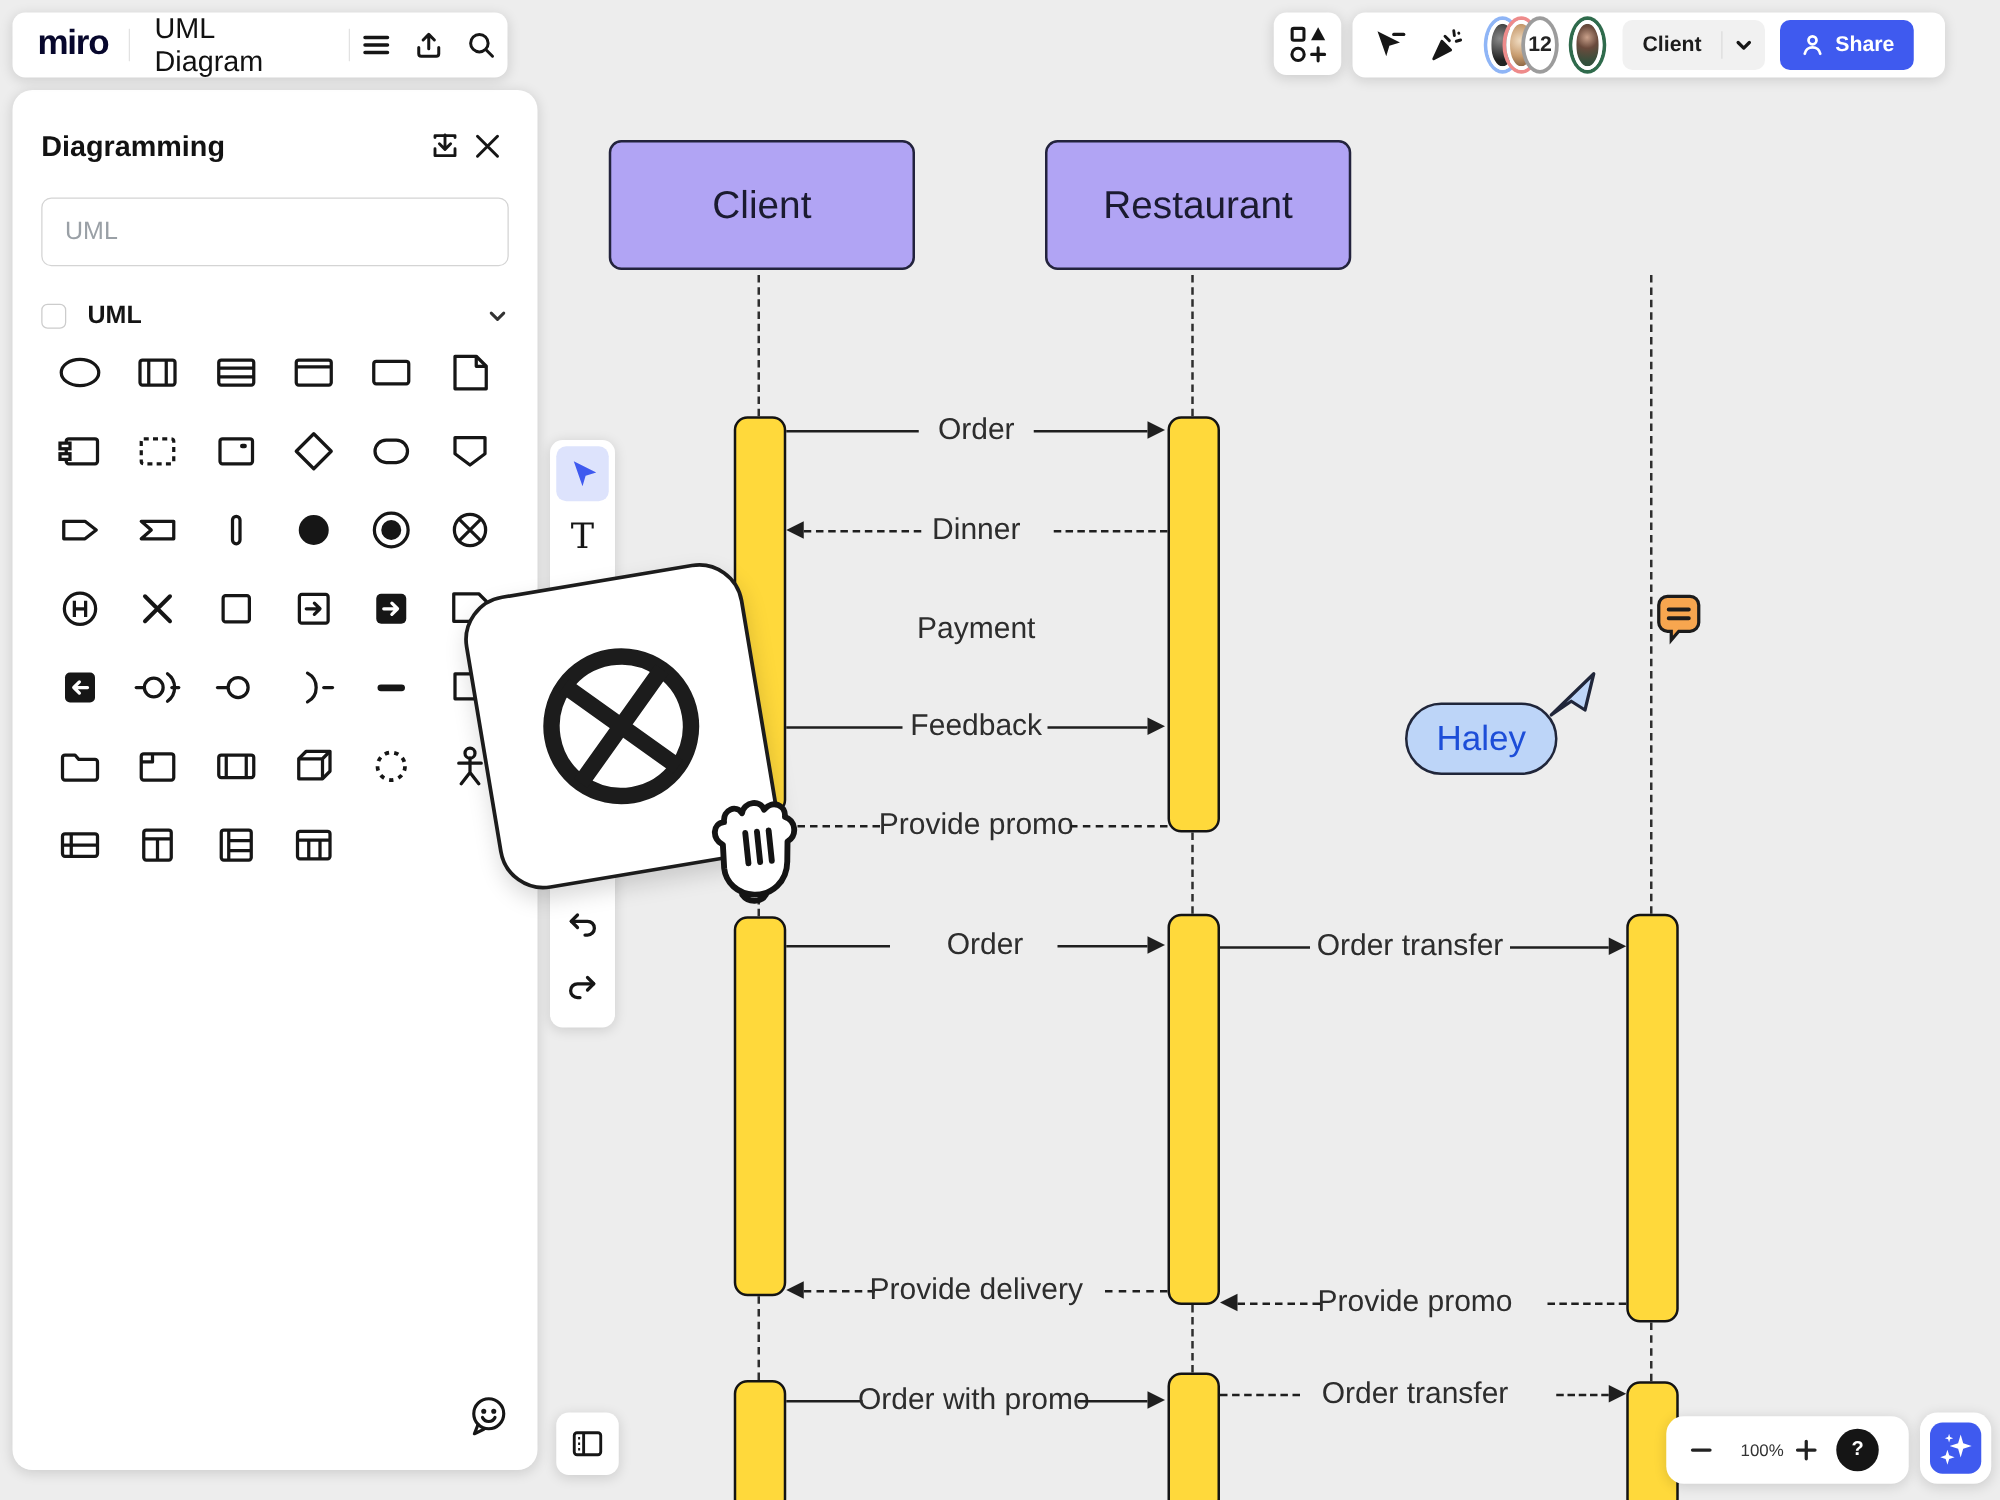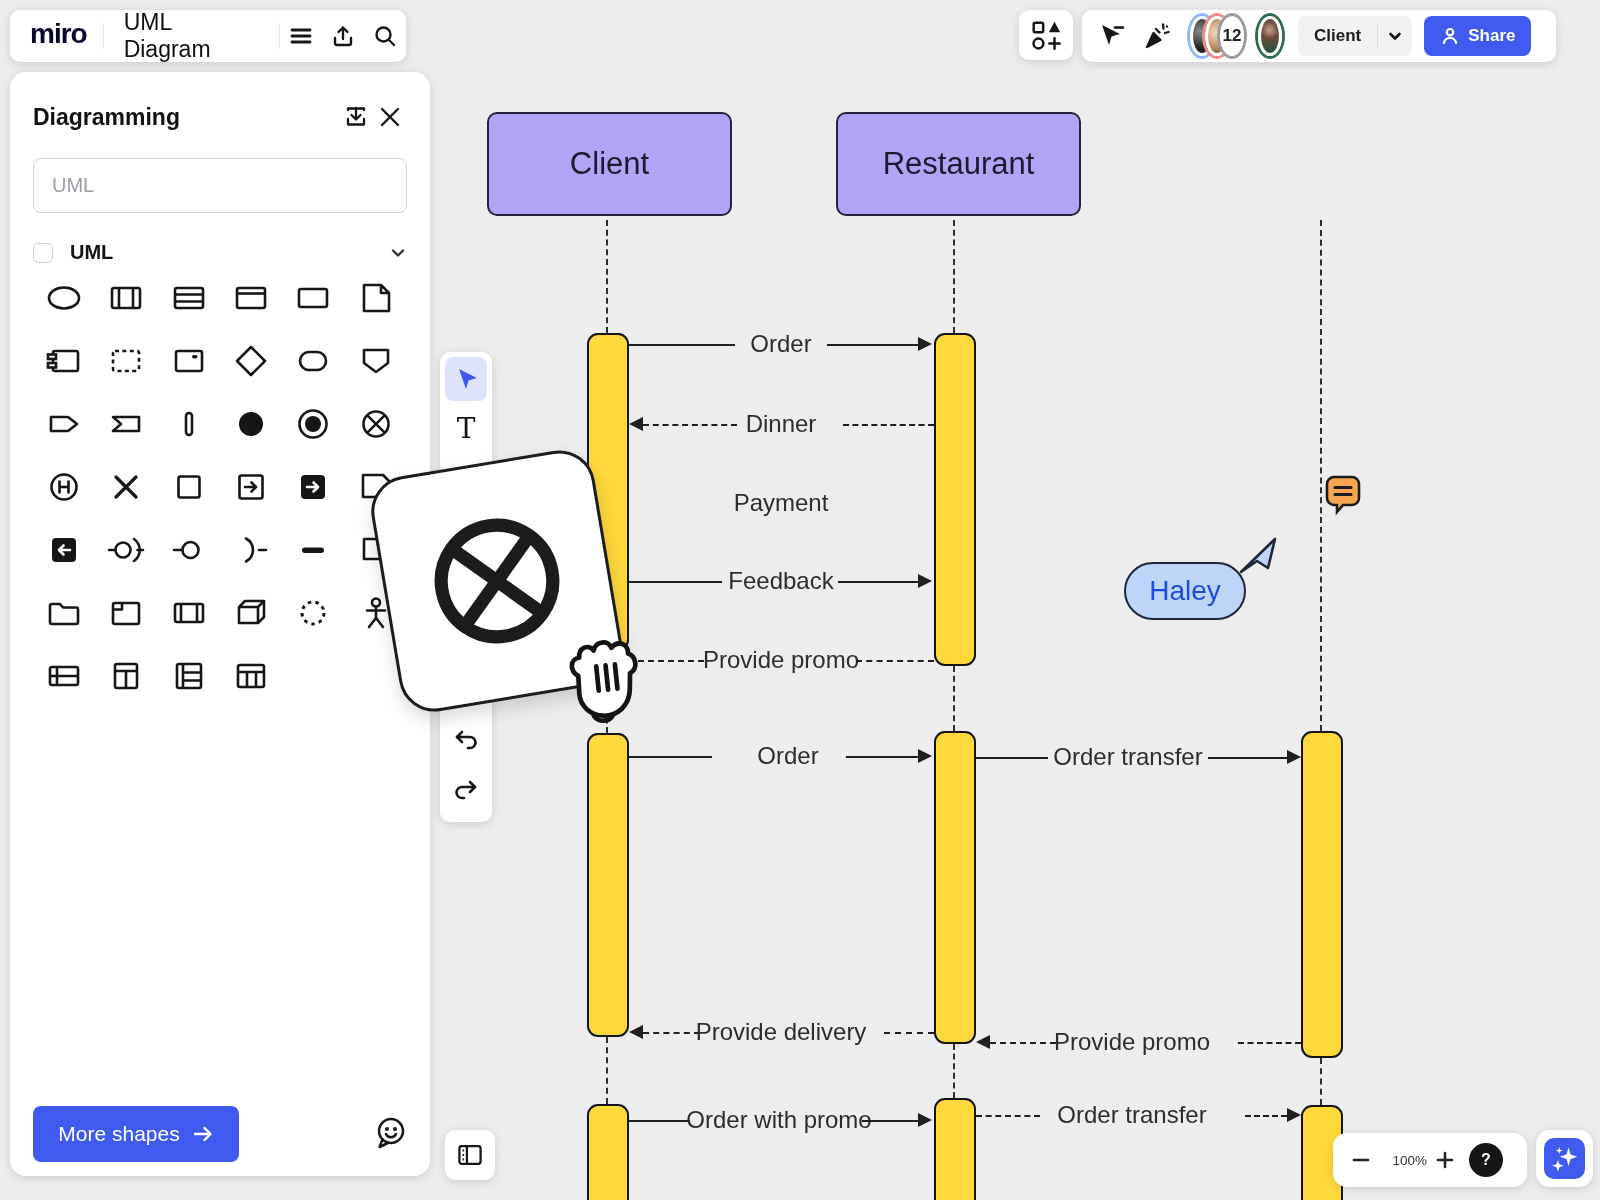--- a/index.html
+++ b/index.html
@@ -523,26 +523,20 @@
     <div class="gi">
         <svg width="40" height="40" viewBox="0 0 40 40" fill="none" stroke="#161616" stroke-width="2.6">
           <rect x="7" y="9" width="26" height="22" rx="2"></rect>
           <path d="M7 16 h26 M16 16 v15 M25 16 v15"></path>
         </svg>
       </div>
     <div class="gi"></div>
     <div class="gi"></div>
   </div>
 
-  <button class="more-btn">
-    <span>More shapes</span>
-    <svg width="22" height="22" viewBox="0 0 22 22" fill="none" stroke="#fff" stroke-width="2.4" stroke-linecap="round" stroke-linejoin="round">
-        <path d="M3 11 h15 M12.5 5 L18.5 11 L12.5 17"></path>
-      </svg>
-  </button>
   <div class="feedback">
     <svg width="36" height="38" viewBox="0 0 36 38" fill="none" stroke="#161616" stroke-width="2.5" stroke-linecap="round" stroke-linejoin="round">
         <circle cx="19" cy="17" r="12"></circle>
         <path d="M10.5 25.5 L7.5 33 L15 29.5"></path>
         <circle cx="15" cy="15" r="0.8" fill="#161616"></circle>
         <circle cx="23" cy="15" r="0.8" fill="#161616"></circle>
         <path d="M14 20 a5.5 5.5 0 0 0 10 0"></path>
       </svg>
   </div>
 </div>

